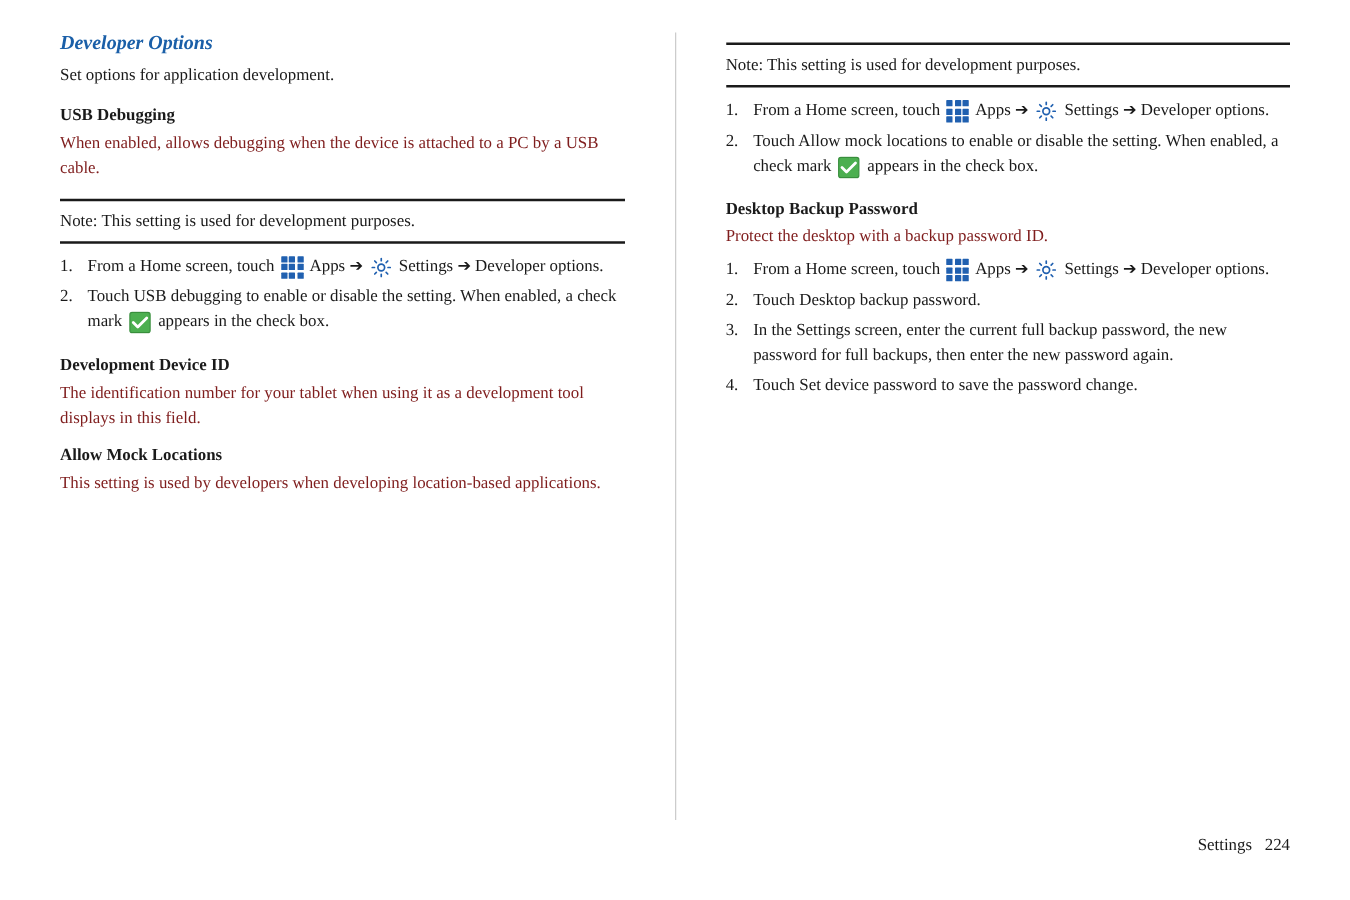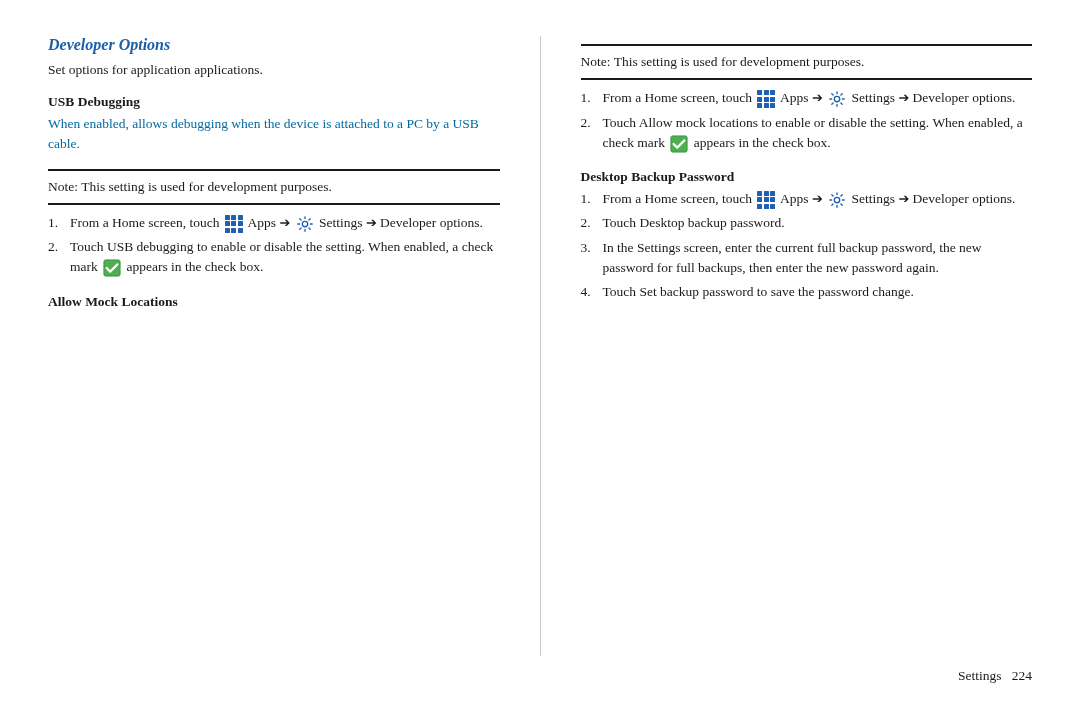--- a/index.html
+++ b/index.html
@@ -8,21 +8,21 @@
       height: 720px;
       background: #ffffff;
       font-family: 'Times New Roman', Times, serif;
       font-size: 14px;
       color: #1a1a1a;
       overflow: hidden;
     }
     .page {
       width: 1080px;
       height: 720px;
-      padding: 36px 48px 36px 48px;
+      padding: 26px 48px 36px 48px;
       display: flex;
       flex-direction: column;
     }
     .two-col {
       display: flex;
       flex-direction: row;
       gap: 40px;
       flex: 1;
     }
     .col {
@@ -46,21 +46,21 @@
     .section-heading {
       font-weight: bold;
       font-size: 13.5px;
       margin-bottom: 4px;
       margin-top: 6px;
     }
     .body-text {
       font-size: 13.5px;
       line-height: 1.5;
       margin-bottom: 6px;
-      color: #0369a1;
+      color: #7f1d1d;
     }
     .note-box {
       border-top: 2px solid #1a1a1a;
       border-bottom: 2px solid #1a1a1a;
       padding: 6px 0;
       margin: 8px 0;
       font-size: 13.5px;
       line-height: 1.5;
     }
     .note-label {
@@ -131,21 +131,21 @@
     }
   </style>
 </head>
 <body>
 
 <div class="page">
   <div class="two-col">
 
     <div class="col">
       <div class="page-title">Developer Options</div>
-      <div class="intro-text">Set options for application applications.</div>
+      <div class="intro-text">Set options for application development.</div>
 
       <div class="section-heading">USB Debugging</div>
       <div class="body-text">When enabled, allows debugging when the device is attached to a PC by a USB cable.</div>
 
       <div class="note-box">
         <span class="note-label">Note:</span><span> This setting is used for development purposes.</span>
       </div>
 
       <ol class="ordered-list">
         <li>
@@ -181,22 +181,25 @@
             When enabled, a check mark
             <svg class="check-icon" viewBox="0 0 20 20" xmlns="http://www.w3.org/2000/svg">
               <rect x="1" y="1" width="18" height="18" rx="2" fill="#4caf50" stroke="#388e3c" stroke-width="1"></rect>
               <polyline points="4,10 8,14 16,6" fill="none" stroke="white" stroke-width="2.5" stroke-linecap="round" stroke-linejoin="round"></polyline>
             </svg>
             appears in the check box.
           </span>
         </li>
       </ol>
 
+      <div class="section-heading">Development Device ID</div>
+      <div class="body-text">The identification number for your tablet when using it as a development tool displays in this field.</div>
 
       <div class="section-heading">Allow Mock Locations</div>
+      <div class="body-text">This setting is used by developers when developing location-based applications.</div>
     </div>
 
     <div class="divider-col"></div>
 
     <div class="col">
 
       <div class="note-box">
         <span class="note-label">Note:</span><span> This setting is used for development purposes.</span>
       </div>
 
@@ -235,20 +238,21 @@
             <svg class="check-icon" viewBox="0 0 20 20" xmlns="http://www.w3.org/2000/svg">
               <rect x="1" y="1" width="18" height="18" rx="2" fill="#4caf50" stroke="#388e3c" stroke-width="1"></rect>
               <polyline points="4,10 8,14 16,6" fill="none" stroke="white" stroke-width="2.5" stroke-linecap="round" stroke-linejoin="round"></polyline>
             </svg>
             appears in the check box.
           </span>
         </li>
       </ol>
 
       <div class="section-heading">Desktop Backup Password</div>
+      <div class="body-text">Protect the desktop with a backup password ID.</div>
 
       <ol class="ordered-list">
         <li>
           <span class="li-num">1.</span>
           <span class="li-content">
             From a Home screen, touch
             <span class="apps-grid">
               <span></span>
                 <span></span>
                 <span></span>
@@ -278,21 +282,21 @@
         </li>
         <li>
           <span class="li-num">3.</span>
           <span class="li-content">
             In the Settings screen, enter the current full backup password, the new password for full backups, then enter the new password again.
           </span>
         </li>
         <li>
           <span class="li-num">4.</span>
           <span class="li-content">
-            Touch <span class="bold">Set backup password</span> to save the password change.
+            Touch <span class="bold">Set device password</span> to save the password change.
           </span>
         </li>
       </ol>
     </div>
 
   </div>
 
   <div class="footer">
     <span>Settings</span>&nbsp;&nbsp;&nbsp;
     <span>224</span>

